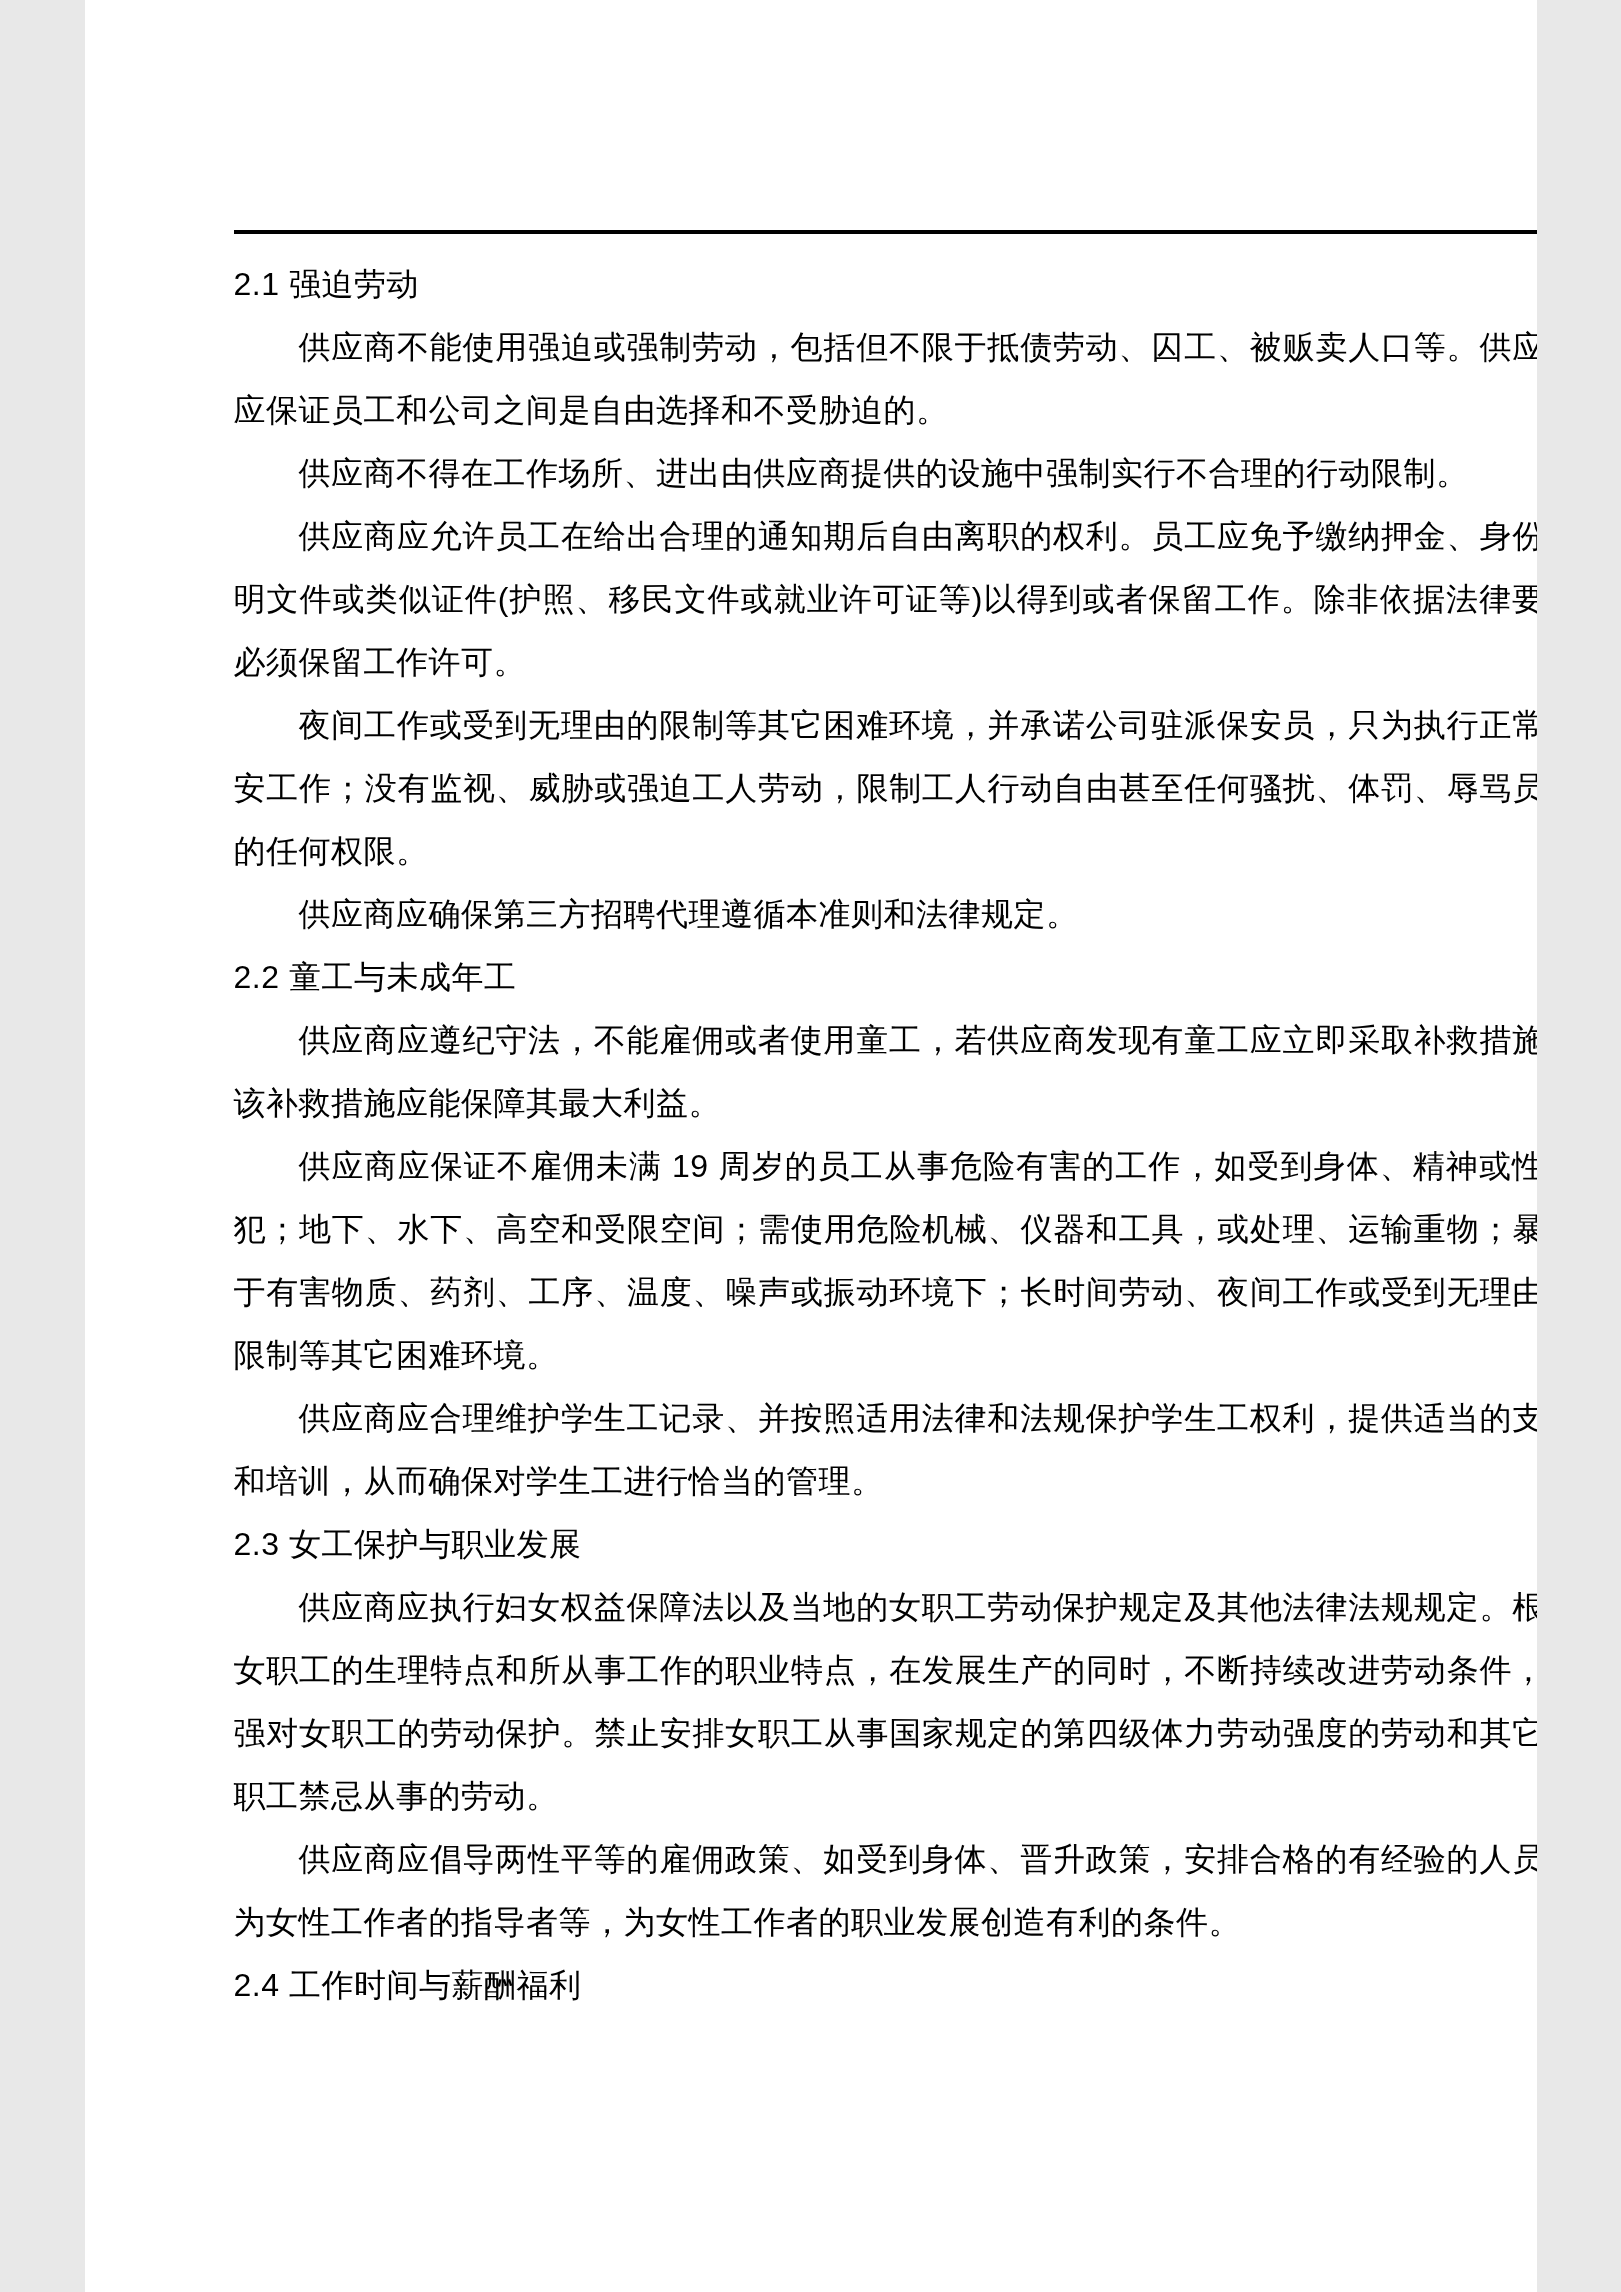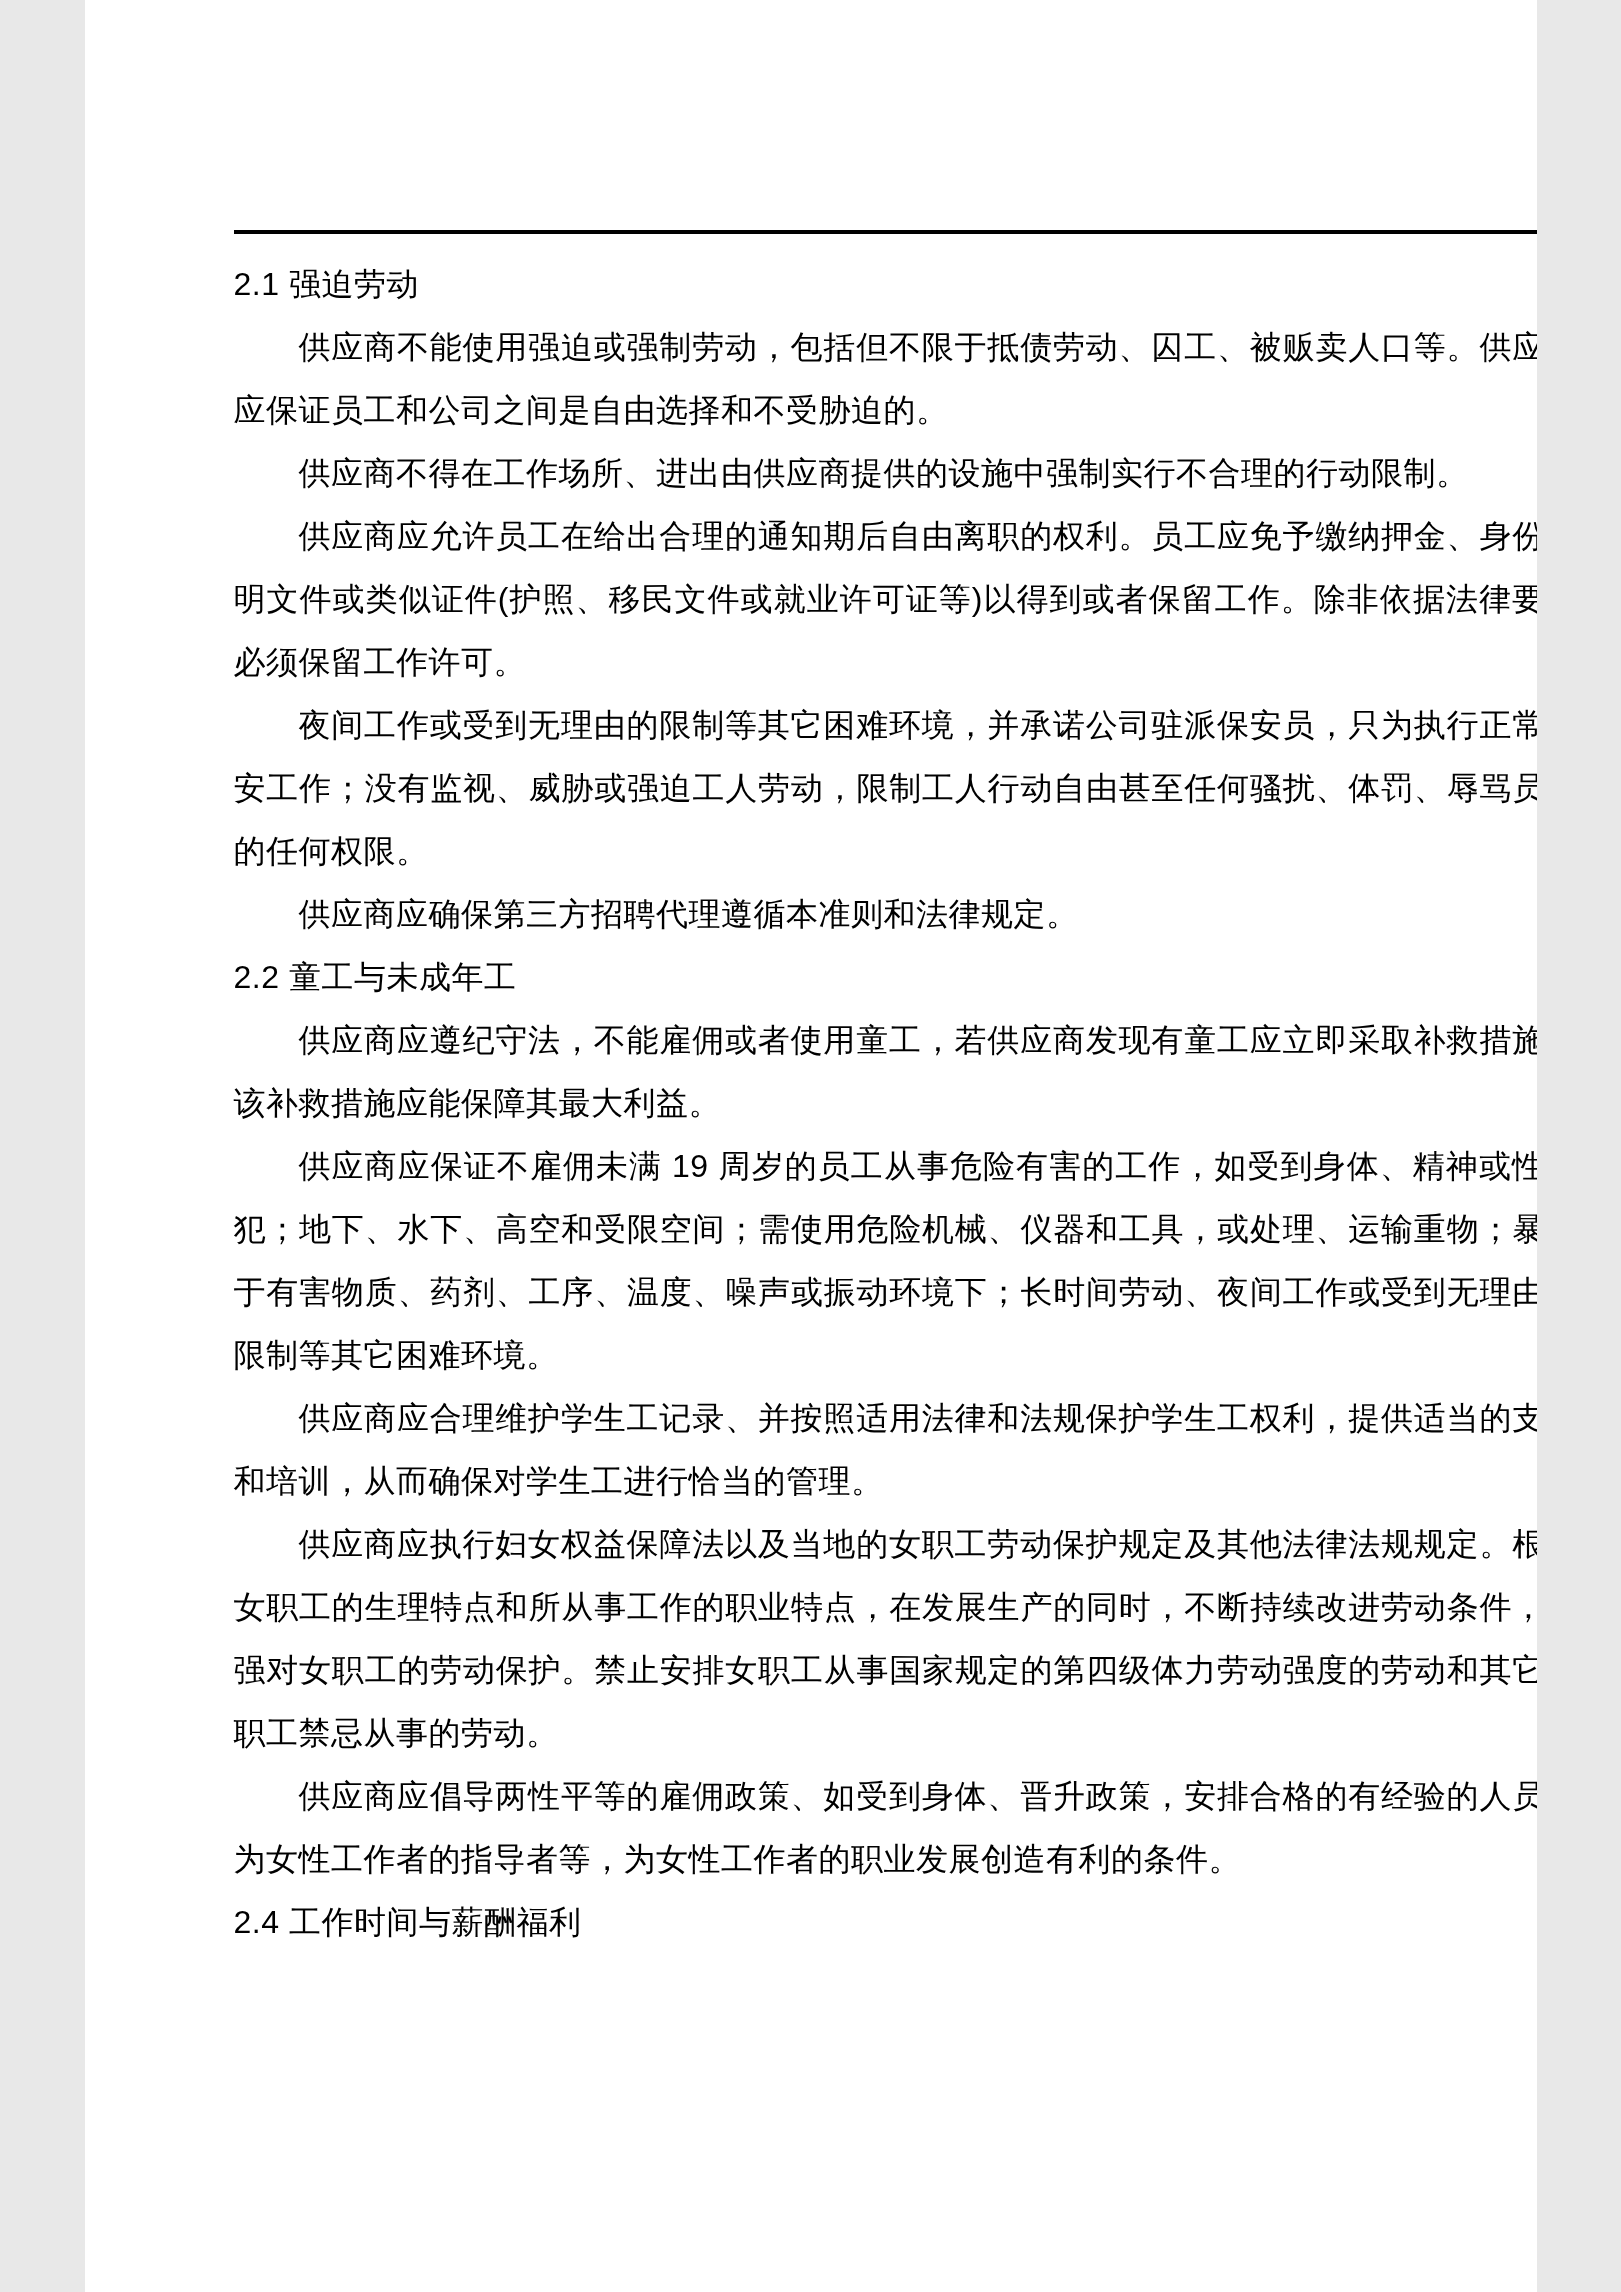--- a/index.html
+++ b/index.html
@@ -58,18 +58,19 @@
     <p class="heading">2.1 强迫劳动</p>
     <p class="para">供应商不能使用强迫或强制劳动，包括但不限于抵债劳动、囚工、被贩卖人口等。供应商应保证员工和公司之间是自由选择和不受胁迫的。</p>
     <p class="para">供应商不得在工作场所、进出由供应商提供的设施中强制实行不合理的行动限制。</p>
     <p class="para">供应商应允许员工在给出合理的通知期后自由离职的权利。员工应免予缴纳押金、身份证明文件或类似证件(护照、移民文件或就业许可证等)以得到或者保留工作。除非依据法律要求必须保留工作许可。</p>
     <p class="para">夜间工作或受到无理由的限制等其它困难环境，并承诺公司驻派保安员，只为执行正常保安工作；没有监视、威胁或强迫工人劳动，限制工人行动自由甚至任何骚扰、体罚、辱骂员工的任何权限。</p>
     <p class="para">供应商应确保第三方招聘代理遵循本准则和法律规定。</p>
     <p class="heading">2.2 童工与未成年工</p>
     <p class="para">供应商应遵纪守法，不能雇佣或者使用童工，若供应商发现有童工应立即采取补救措施，该补救措施应能保障其最大利益。</p>
     <p class="para">供应商应保证不雇佣未满 19 周岁的员工从事危险有害的工作，如受到身体、精神或性侵犯；地下、水下、高空和受限空间；需使用危险机械、仪器和工具，或处理、运输重物；暴露于有害物质、药剂、工序、温度、噪声或振动环境下；长时间劳动、夜间工作或受到无理由的限制等其它困难环境。</p>
     <p class="para">供应商应合理维护学生工记录、并按照适用法律和法规保护学生工权利，提供适当的支持和培训，从而确保对学生工进行恰当的管理。</p>
+    <p class="heading">2.3 女工保护与职业发展</p>
     <p class="para">供应商应执行妇女权益保障法以及当地的女职工劳动保护规定及其他法律法规规定。根据女职工的生理特点和所从事工作的职业特点，在发展生产的同时，不断持续改进劳动条件，加强对女职工的劳动保护。禁止安排女职工从事国家规定的第四级体力劳动强度的劳动和其它女职工禁忌从事的劳动。</p>
     <p class="para">供应商应倡导两性平等的雇佣政策、如受到身体、晋升政策，安排合格的有经验的人员作为女性工作者的指导者等，为女性工作者的职业发展创造有利的条件。</p>
     <p class="heading">2.4 工作时间与薪酬福利</p>
   </div>
 </div>
 
 
 </body></html>

